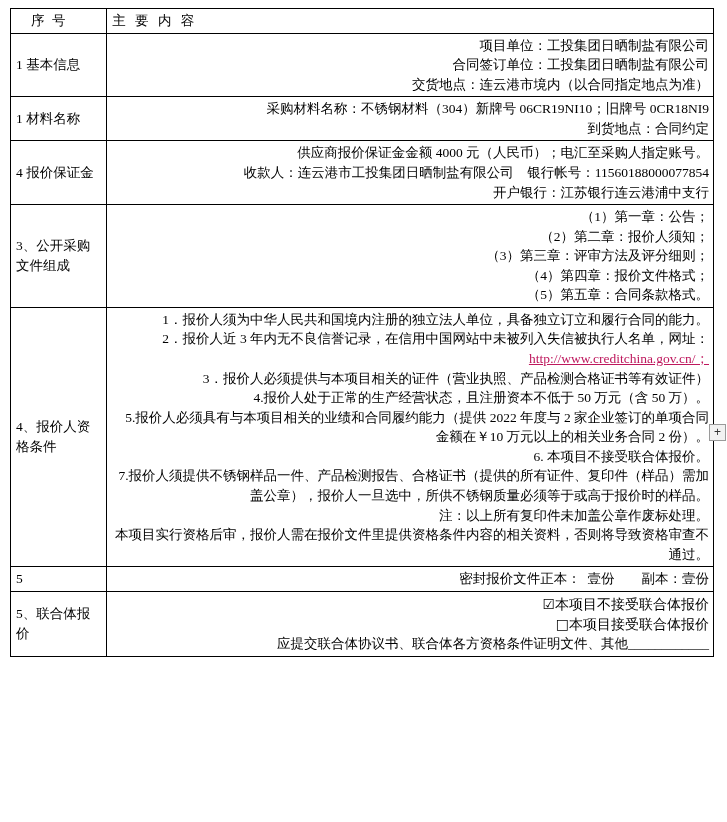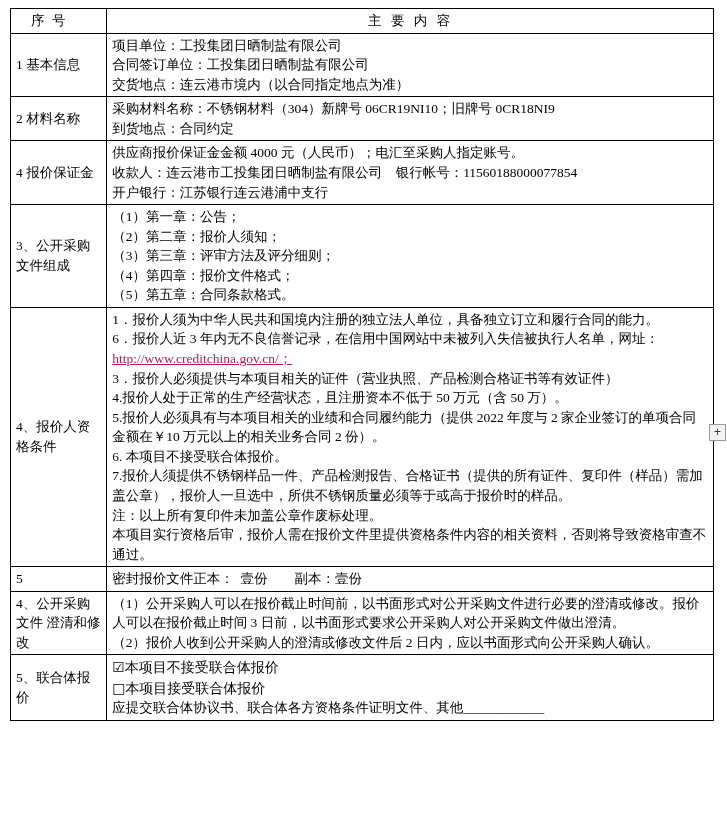--- a/index.html
+++ b/index.html
@@ -48,25 +48,25 @@
     font-size: 14.5px;
     padding-top: 4px;
     padding-bottom: 4px;
   }
   .hdr .col-no {
     letter-spacing: 2px;
     padding-left: 20px;
   }
   .hdr .col-body {
     letter-spacing: 3px;
-    text-align: center;
   }
   .line {
     display: block;
     white-space: pre-wrap;
+    text-align: right;
   }
   .tight { line-height: 1.42; }
   .bold { font-weight: normal; }
   .ul-link {
     text-decoration: underline;
     color: #be185d;
   }
   .sidebtn {
     position: absolute;
     right: 1px;
@@ -106,21 +106,21 @@
       <tr>
         <td class="col-no">1 基本信息</td>
         <td class="col-body tight">
           <span class="line">项目单位：工投集团日晒制盐有限公司</span>
           <span class="line">合同签订单位：工投集团日晒制盐有限公司</span>
           <span class="line">交货地点：连云港市境内（以合同指定地点为准）</span>
         </td>
       </tr>
 
       <tr>
-        <td class="col-no">2 材料名称</td>
+        <td class="col-no">1 材料名称</td>
         <td class="col-body tight">
           <span class="line">采购材料名称：不锈钢材料（304）新牌号 06CR19NI10；旧牌号 0CR18NI9</span>
           <span class="line">到货地点：合同约定</span>
         </td>
       </tr>
 
 
       <tr>
         <td class="col-no">4 报价保证金</td>
         <td class="col-body tight">
@@ -138,46 +138,39 @@
           <span class="line">（3）第三章：评审方法及评分细则；</span>
           <span class="line">（4）第四章：报价文件格式；</span>
           <span class="line">（5）第五章：合同条款格式。</span>
         </td>
       </tr>
 
       <tr>
         <td class="col-no">4、报价人资格条件</td>
         <td class="col-body tight">
           <span class="line">1．报价人须为中华人民共和国境内注册的独立法人单位，具备独立订立和履行合同的能力。</span>
-          <span class="line">6．报价人近 3 年内无不良信誉记录，在信用中国网站中未被列入失信被执行人名单，网址：</span>
+          <span class="line">2．报价人近 3 年内无不良信誉记录，在信用中国网站中未被列入失信被执行人名单，网址：</span>
           <span class="line ul-link">http://www.creditchina.gov.cn/；</span>
           <span class="line">3．报价人必须提供与本项目相关的证件（营业执照、产品检测合格证书等有效证件）</span>
           <span class="line">4.报价人处于正常的生产经营状态，且注册资本不低于 50 万元（含 50 万）。</span>
           <span class="line">5.报价人必须具有与本项目相关的业绩和合同履约能力（提供 2022 年度与 2 家企业签订的单项合同金额在￥10 万元以上的相关业务合同 2 份）。</span>
           <span class="line">6. 本项目不接受联合体报价。</span>
           <span class="line">7.报价人须提供不锈钢样品一件、产品检测报告、合格证书（提供的所有证件、复印件（样品）需加盖公章），报价人一旦选中，所供不锈钢质量必须等于或高于报价时的样品。</span>
           <span class="line bold">注：以上所有复印件未加盖公章作废标处理。</span>
           <span class="line bold">本项目实行资格后审，报价人需在报价文件里提供资格条件内容的相关资料，否则将导致资格审查不通过。</span>
         </td>
       </tr>
 
       <tr>
         <td class="col-no">5</td>
         <td class="col-body tight">
           <span class="line">密封报价文件正本：  壹份        副本：壹份</span>
         </td>
       </tr>
 
-      <tr>
-        <td class="col-no">4、公开采购文件     澄清和修改</td>
-        <td class="col-body tight">
-          <span class="line">（1）公开采购人可以在报价截止时间前，以书面形式对公开采购文件进行必要的澄清或修改。报价人可以在报价截止时间 3 日前，以书面形式要求公开采购人对公开采购文件做出澄清。</span>
-          <span class="line">（2）报价人收到公开采购人的澄清或修改文件后 2 日内，应以书面形式向公开采购人确认。</span>
-        </td>
-      </tr>
 
       <tr>
         <td class="col-no">5、联合体报价</td>
         <td class="col-body tight">
           <span class="line checkbox-glyph">☑本项目不接受联合体报价</span>
           <span class="line checkbox-glyph">□本项目接受联合体报价</span>
           <span class="line">应提交联合体协议书、联合体各方资格条件证明文件、其他____________</span>
         </td>
       </tr>
     </tbody>

